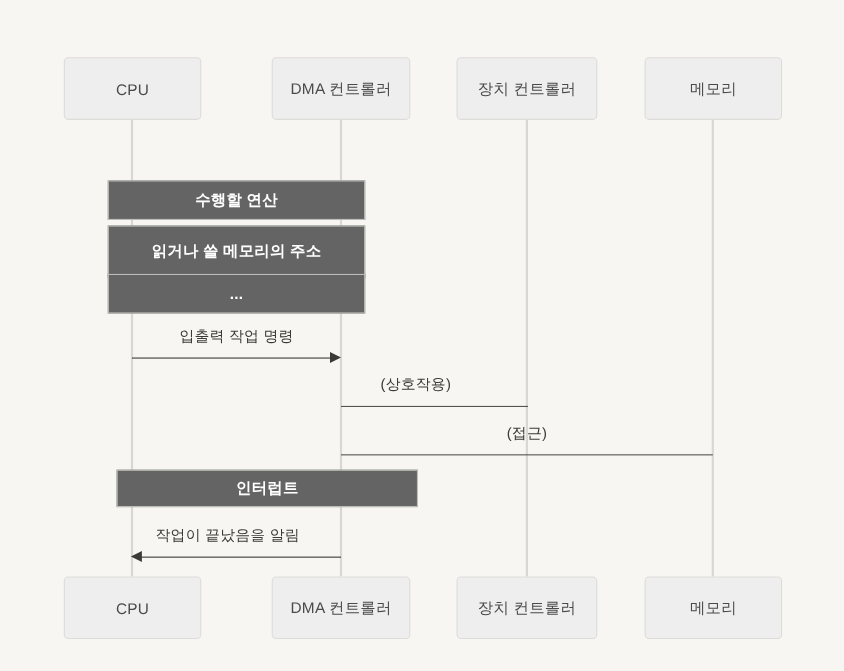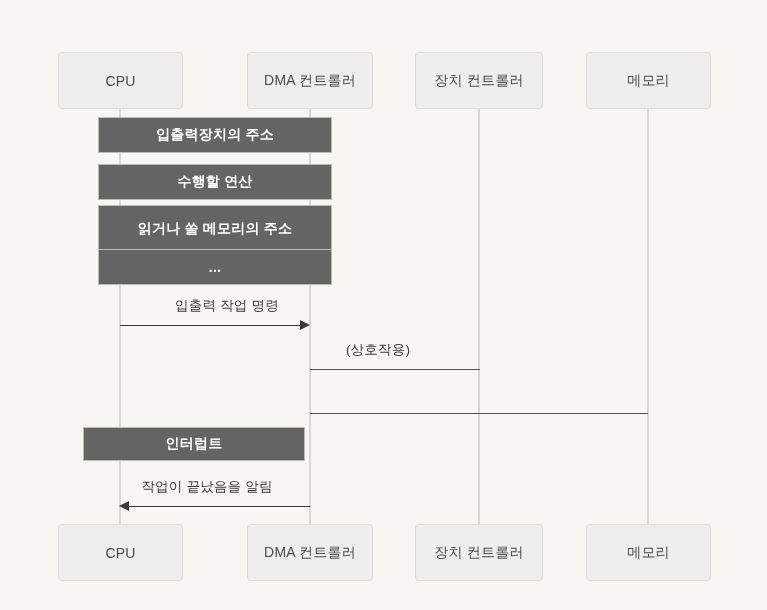--- a/index.html
+++ b/index.html
@@ -109,43 +109,41 @@
   <div class="participant" style="left:247px; top:52px; width:126px; height:57px;">
       <span>DMA 컨트롤러</span>
     </div>
   <div class="participant" style="left:415px; top:52px; width:128px; height:57px;">
       <span>장치 컨트롤러</span>
     </div>
   <div class="participant" style="left:586px; top:52px; width:125px; height:57px;">
       <span>메모리</span>
     </div>
 
-  <div class="bar" style="left:98px; top:117px; width:234px; height:36px;">
-      <span>입출력장치의 주소</span>
-    </div>
   <div class="bar" style="left:98px; top:164px; width:234px; height:36px;">
       <span>수행할 연산</span>
     </div>
   <div class="bar" style="left:98px; top:205px; width:234px; height:48px;">
       <span>읽거나 쓸 메모리의 주소</span>
     </div>
   <div class="bar" style="left:98px; top:249px; width:234px; height:36px;">
       <span>...</span>
     </div>
 
-  <div class="msglabel" style="left:120px; top:297px; width:190px;margin-left:12px;"><span>입출력 작업 명령</span></div>
+  <div class="msglabel" style="left:120px; top:297px; width:190px;"><span>입출력 작업 명령</span></div>
   <div class="msgline" style="left:120px; top:325px; width:182px;"></div>
   <div class="arrowhead right" style="left:300px; top:320px;"></div>
 
   <div class="msglabel" style="left:310px; top:341px; width:136px;"><span>(상호작용)</span></div>
   <div class="plainline" style="left:310px; top:369px; width:170px;"></div>
 
+  <div class="msglabel" style="left:310px; top:385px; width:338px;"><span>(접근)</span></div>
   <div class="plainline" style="left:310px; top:413px; width:338px;"></div>
 
-  <div class="bar" style="left:83px; top:427px; width:222px; height:34px;">
+  <div class="bar" style="left:106px; top:427px; width:274px; height:34px;">
       <span>인터럽트</span>
     </div>
 
   <div class="msglabel" style="left:120px; top:478px; width:174px;"><span>작업이 끝났음을 알림</span></div>
   <div class="msgline" style="left:128px; top:506px; width:182px;"></div>
   <div class="arrowhead left" style="left:119px; top:501px;"></div>
 
   <div class="participant" style="left:58px;  top:524px; width:125px; height:57px;">
       <span>CPU</span>
     </div>

